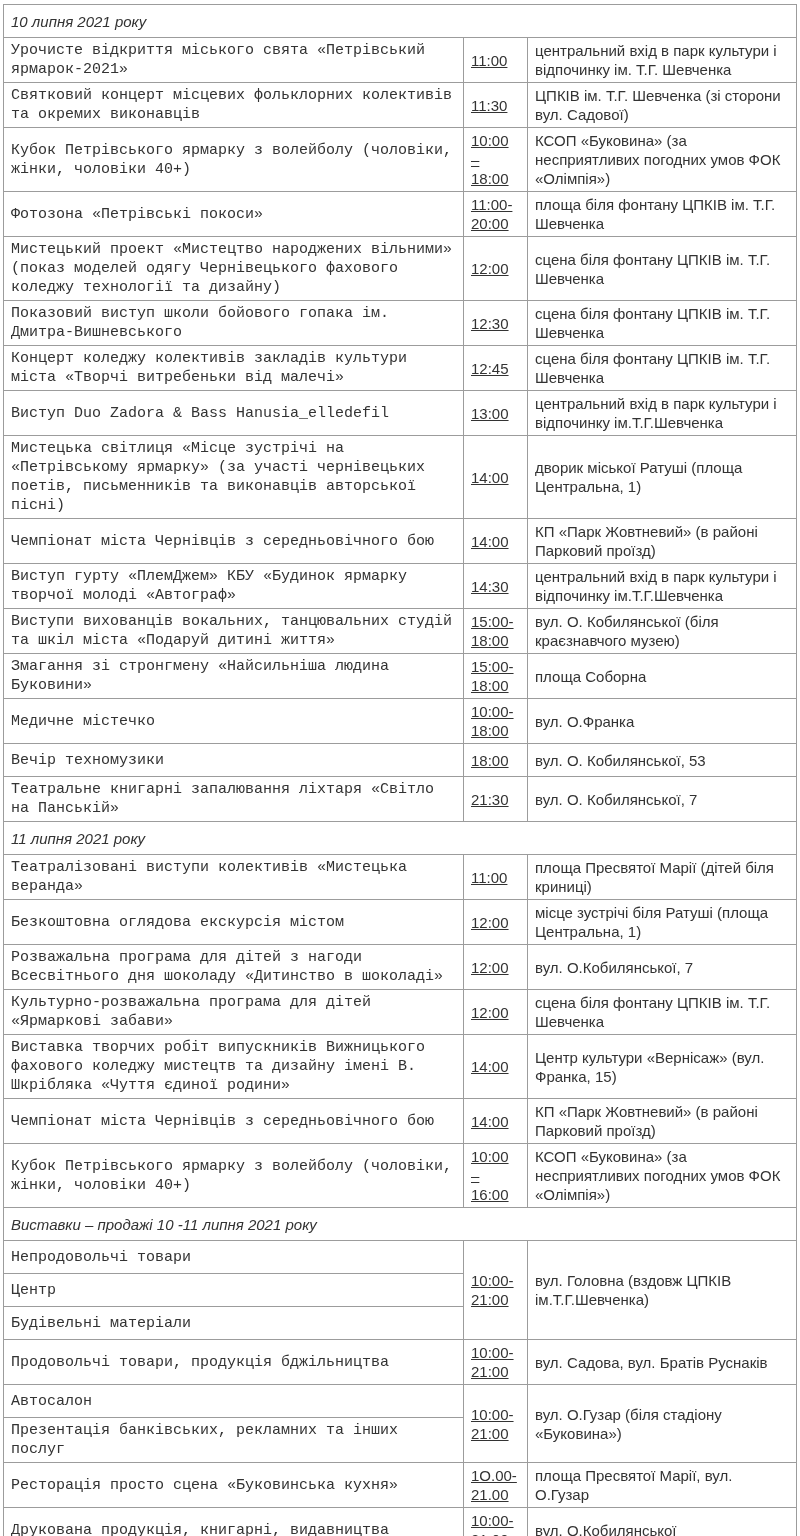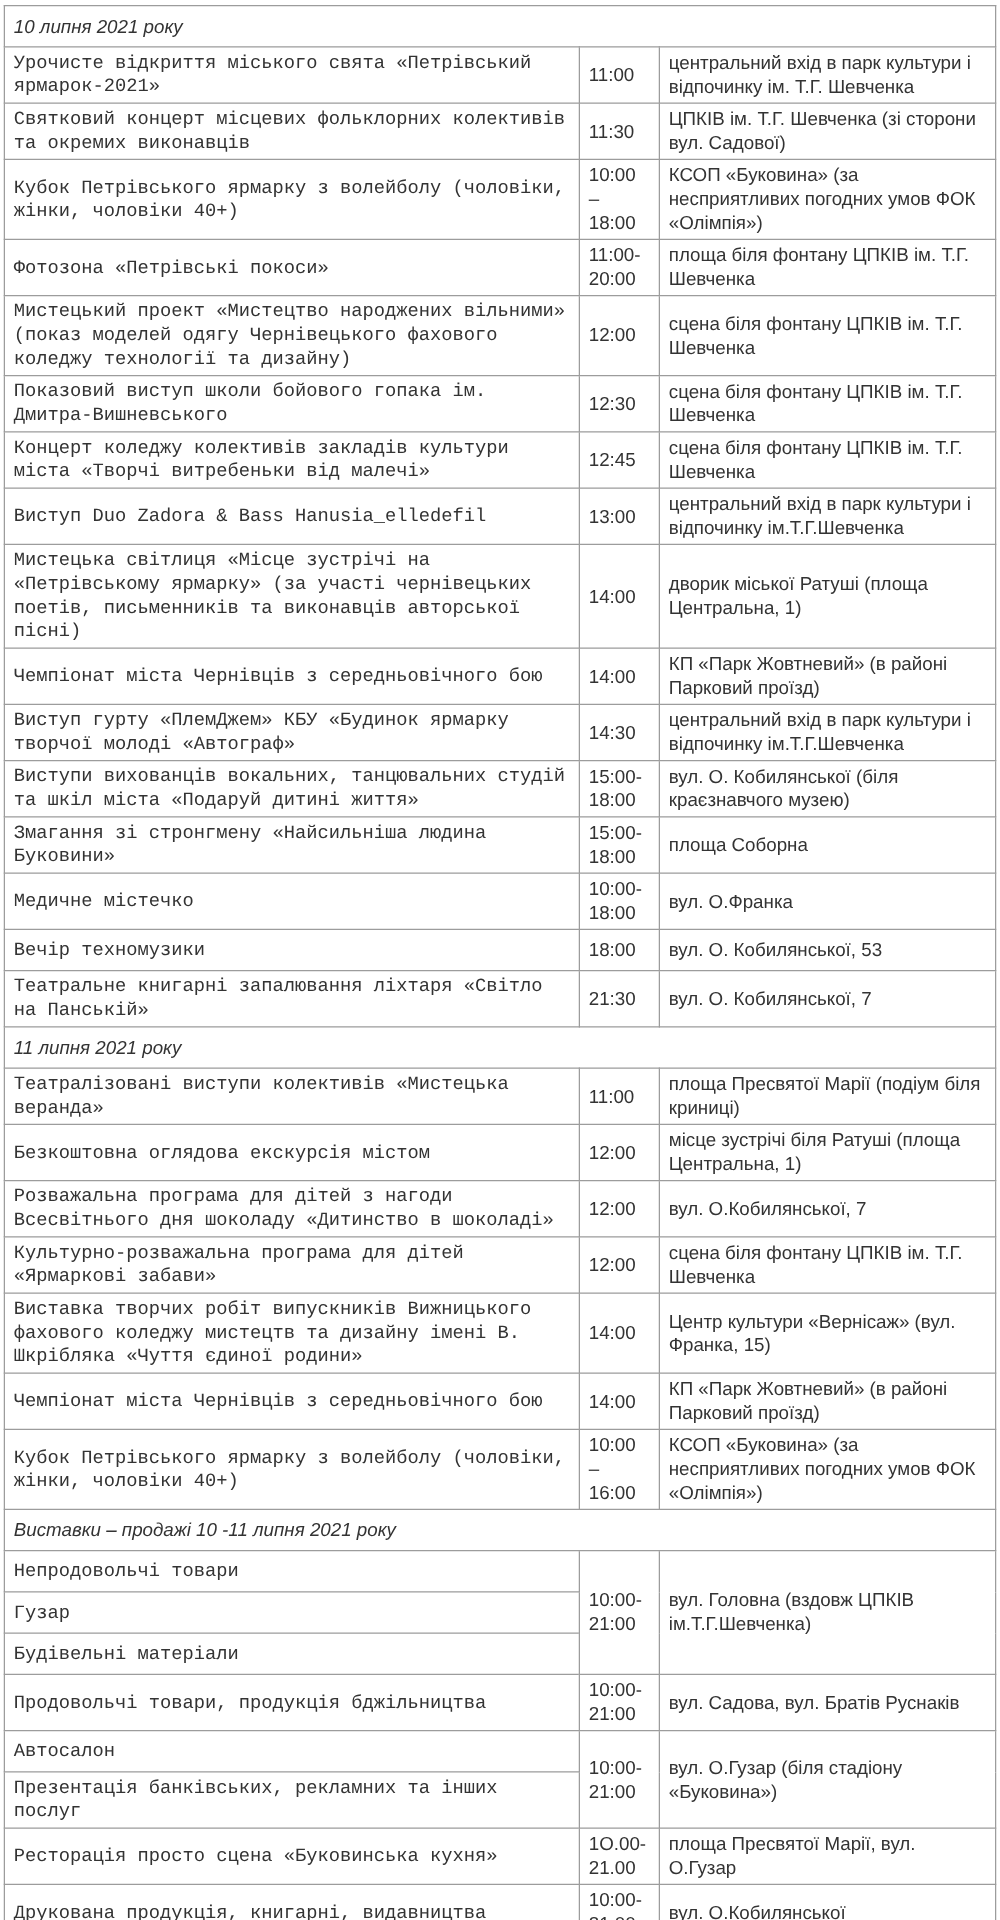--- a/index.html
+++ b/index.html
@@ -33,20 +33,21 @@
     word-wrap:break-word;
   }
   td.section-cell{
     height:20px;
     padding:4px 7px;
     font-style:italic;
   }
   td.time-cell{
     white-space:pre-line;
     padding:3px 5px;
+    text-decoration:underline;
   }
   td.event-cell{padding-right:9px;font-family:Liberation Mono, monospace;}
 </style>
 </head>
 <body>
 
 <div class="page">
   <table class="schedule">
     <colgroup>
       <col style="width:460px">
@@ -142,21 +143,21 @@
           <td class="event-cell">Театральне книгарні запалювання ліхтаря «Світло на Панській»</td>
           <td class="time-cell" rowspan="1">21:30</td>
           <td class="location-cell" rowspan="1">вул. О. Кобилянської, 7</td>
         </tr>
         <tr>
           <td colspan="3" class="section-cell">11 липня 2021 року</td>
         </tr>
         <tr>
           <td class="event-cell">Театралізовані виступи колективів «Мистецька веранда»</td>
           <td class="time-cell" rowspan="1">11:00</td>
-          <td class="location-cell" rowspan="1">площа Пресвятої Марії (подіум біля криниці)</td>
+          <td class="location-cell" rowspan="1">площа Пресвятої Марії (дітей біля криниці)</td>
         </tr>
         <tr>
           <td class="event-cell">Безкоштовна оглядова екскурсія містом</td>
           <td class="time-cell" rowspan="1">12:00</td>
           <td class="location-cell" rowspan="1">місце зустрічі біля Ратуші (площа Центральна, 1)</td>
         </tr>
         <tr>
           <td class="event-cell">Розважальна програма для дітей з нагоди Всесвітнього дня шоколаду «Дитинство в шоколаді»</td>
           <td class="time-cell" rowspan="1">12:00</td>
           <td class="location-cell" rowspan="1">вул. О.Кобилянської, 7</td>
@@ -186,21 +187,21 @@
         <tr>
           <td colspan="3" class="section-cell">Виставки – продажі 10 -11 липня 2021 року</td>
         </tr>
         <tr>
           <td class="event-cell">Непродовольчі товари</td>
           <td class="time-cell" rowspan="3">10:00-
 21:00</td>
           <td class="location-cell" rowspan="3">вул. Головна (вздовж ЦПКІВ ім.Т.Г.Шевченка)</td>
         </tr>
         <tr>
-          <td class="event-cell">Гузар</td>
+          <td class="event-cell">Центр</td>
         </tr>
         <tr>
           <td class="event-cell">Будівельні матеріали</td>
         </tr>
         <tr>
           <td class="event-cell">Продовольчі товари, продукція бджільництва</td>
           <td class="time-cell" rowspan="1">10:00-
 21:00</td>
           <td class="location-cell" rowspan="1">вул. Садова, вул. Братів Руснаків</td>
         </tr>

